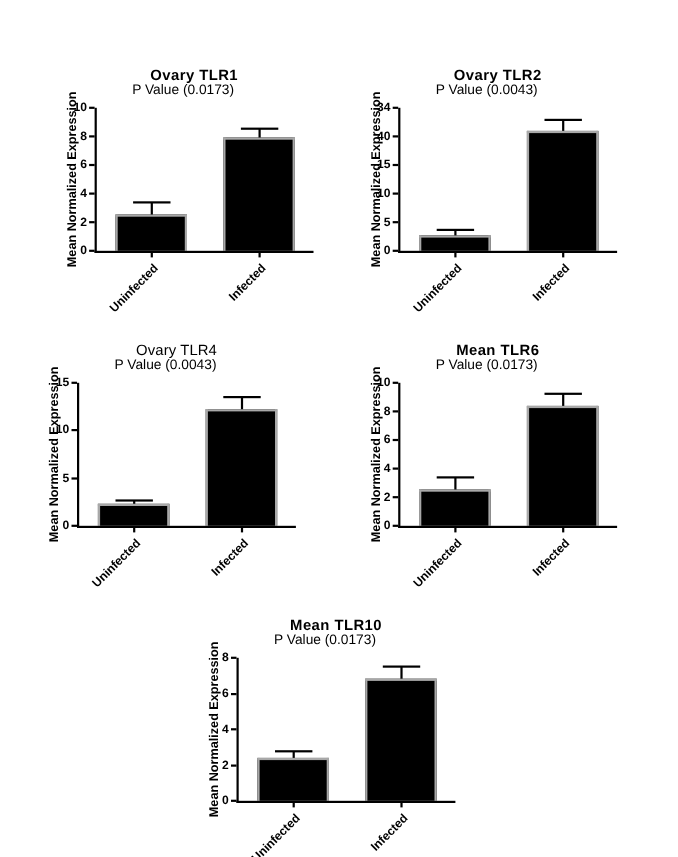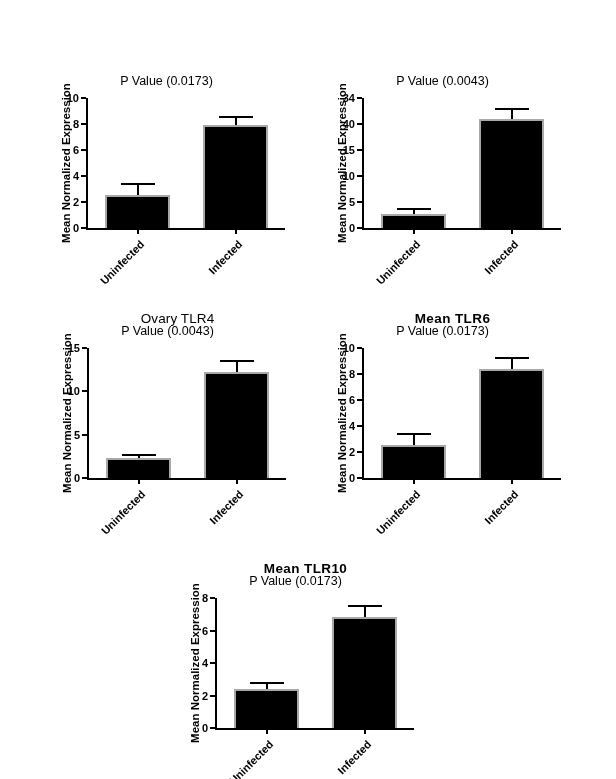--- a/index.html
+++ b/index.html
@@ -16,21 +16,21 @@
     background: #ffffff;
     overflow: hidden;
   }
   .chart {
     position: absolute;
     width: 280px;
     height: 250px;
   }
   #chart-0 { left: 42px;  top: 40px; }
   #chart-1 { left: 318px; top: 40px; }
-  #chart-2 { left: 43px;  top: 290px; }
+  #chart-2 { left: 26px;  top: 290px; }
   #chart-3 { left: 318px; top: 290px; }
   #chart-4 { left: 171px; top: 540px; }
 
   .chart-title {
     position: absolute;
     left: 36px;
     top: 10px;
     width: 197px;
     text-align: center;
     font-size: 13.5px;
@@ -97,20 +97,21 @@
     transform-origin: 100% 0;
     white-space: nowrap;
   }
 </style>
 </head>
 <body>
 
 <div class="canvas">
 
   <section class="chart" id="chart-0">
+    <h2 class="chart-title">Ovary TLR1</h2>
     <div class="chart-subtitle">P Value (0.0173)</div>
     <div class="ylabel">Mean Normalized Expression</div>
     <div class="plot">
         <div class="axis-line" style="left: -2px; top: 0px; width: 2px; height: 132px; background: rgb(0, 0, 0);"></div>
         <div class="axis-line" style="left: -2px; top: 130px; width: 199px; height: 2px; background: rgb(0, 0, 0);"></div>
         <div class="ytick-mark" style="top: 129px; background: rgb(0, 0, 0);"></div>
         <div class="ytick-label" style="top: 123px; color: rgb(0, 0, 0);">0</div>
         <div class="ytick-mark" style="top: 103px; background: rgb(0, 0, 0);"></div>
         <div class="ytick-label" style="top: 97px; color: rgb(0, 0, 0);">2</div>
         <div class="ytick-mark" style="top: 77px; background: rgb(0, 0, 0);"></div>
@@ -128,20 +129,21 @@
         <div class="xlabel" style="left: -40.5px; top: 140px; color: rgb(0, 0, 0);">Uninfected</div>
         <div class="bar" style="left: 115px; top: 27.3px; width: 65px; height: 102.7px; background: rgb(0, 0, 0); border-color: rgb(168, 168, 168);"></div>
         <div class="err-stem" style="left: 146.5px; top: 18.85px; width: 2px; height: 8.45px; background: rgb(0, 0, 0);"></div>
         <div class="err-cap" style="left: 130.5px; top: 17.85px; width: 34px; height: 2px; background: rgb(0, 0, 0);"></div>
         <div class="xtick-mark" style="left: 146.5px; top: 132px; width: 2px; height: 4px; background: rgb(0, 0, 0);"></div>
         <div class="xlabel" style="left: 57.5px; top: 140px; color: rgb(0, 0, 0);">Infected</div>
       </div>
   </section>
 
   <section class="chart" id="chart-1">
+    <h2 class="chart-title">Ovary TLR2</h2>
     <div class="chart-subtitle">P Value (0.0043)</div>
     <div class="ylabel">Mean Normalized Expression</div>
     <div class="plot">
         <div class="axis-line" style="left: -2px; top: 0px; width: 2px; height: 132px; background: rgb(0, 0, 0);"></div>
         <div class="axis-line" style="left: -2px; top: 130px; width: 199px; height: 2px; background: rgb(0, 0, 0);"></div>
         <div class="ytick-mark" style="top: 129px; background: rgb(0, 0, 0);"></div>
         <div class="ytick-label" style="top: 123px; color: rgb(0, 0, 0);">0</div>
         <div class="ytick-mark" style="top: 103px; background: rgb(0, 0, 0);"></div>
         <div class="ytick-label" style="top: 97px; color: rgb(0, 0, 0);">5</div>
         <div class="ytick-mark" style="top: 77px; background: rgb(0, 0, 0);"></div>

